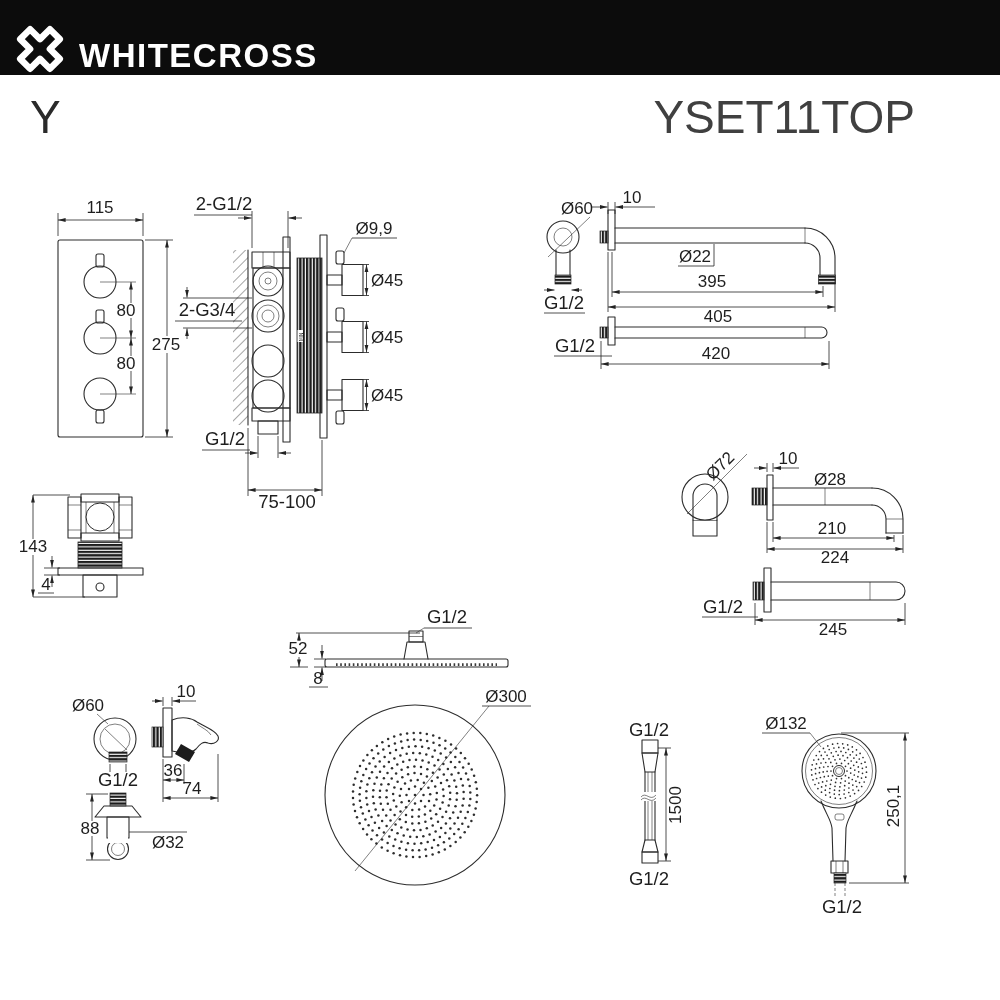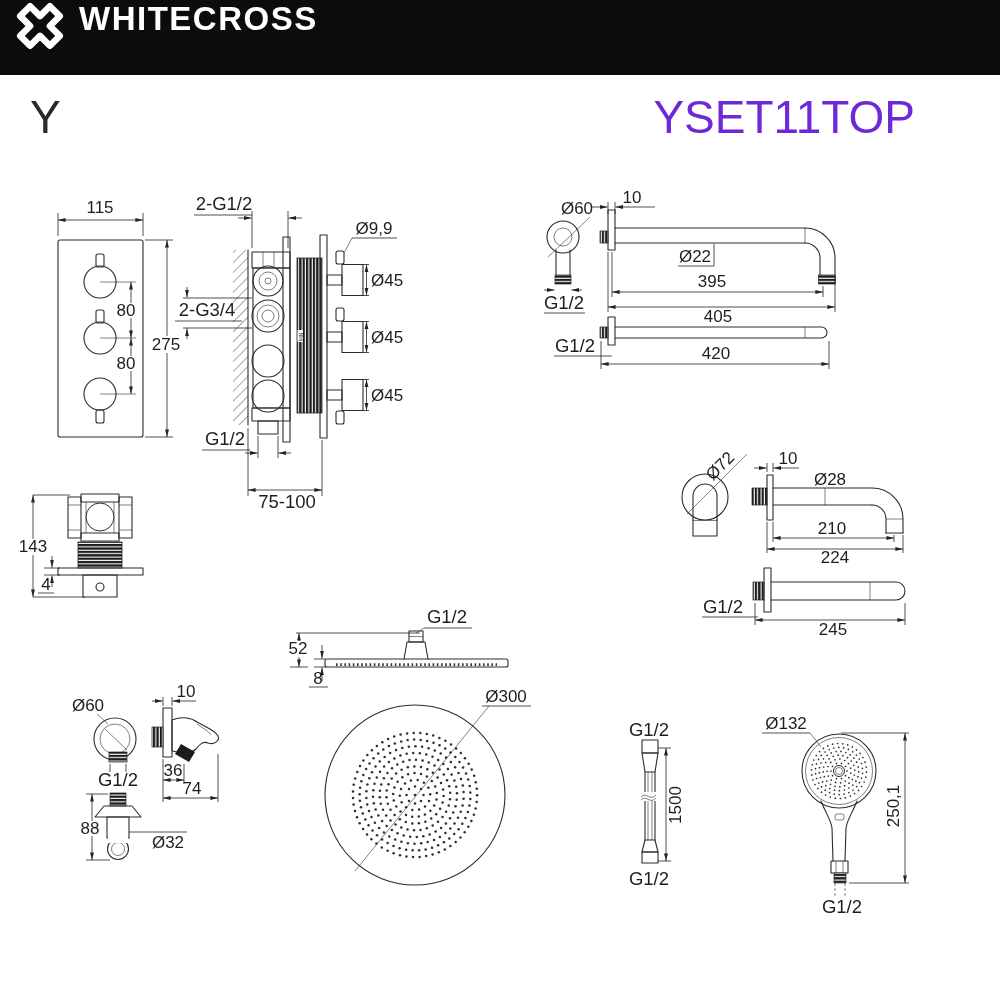--- a/index.html
+++ b/index.html
@@ -1,22 +1,22 @@
 <!DOCTYPE html>
 <html><head>
 <meta charset="utf-8">
 <style>
   html,body{margin:0;padding:0;background:#fff}
   .page{position:relative;width:1000px;height:1000px;background:#fff;overflow:hidden;
         font-family:"Liberation Sans",sans-serif}
   .hdr{position:absolute;left:0;top:0;width:1000px;height:75px;background:#0c0c0c;
-       display:flex;align-items:flex-start;gap:13px;padding-left:14px;box-sizing:border-box}
+       display:flex;align-items:flex-end;gap:13px;padding-left:14px;box-sizing:border-box}
   .brand{color:#fff;font-size:33px;font-weight:700;letter-spacing:1.5px}
   .series{position:absolute;left:30px;top:90px;font-size:46px;color:#2a2a2a}
-  .model{position:absolute;right:85px;top:90px;font-size:46px;color:#6d28d9}
+  .model{position:absolute;right:85px;top:90px;font-size:46px;color:#404040}
   svg.draw{position:absolute;left:0;top:0}
   svg text{font-family:"Liberation Sans",sans-serif;fill:#1e1e1e}
   .o{fill:none;stroke:#2c2c2c;stroke-width:1.1;stroke-linejoin:round;stroke-linecap:round}
   .t{fill:none;stroke:#2c2c2c;stroke-width:.6}
   .d{fill:none;stroke:#232323;stroke-width:.8}
   .dk{fill:#1c1c1c;stroke:none}
   .wb{fill:#fff;stroke:none}
   .ow{fill:#fff;stroke:#2c2c2c;stroke-width:1}
   text.dm{font-size:17px}
   text.lg{font-size:18.5px}

